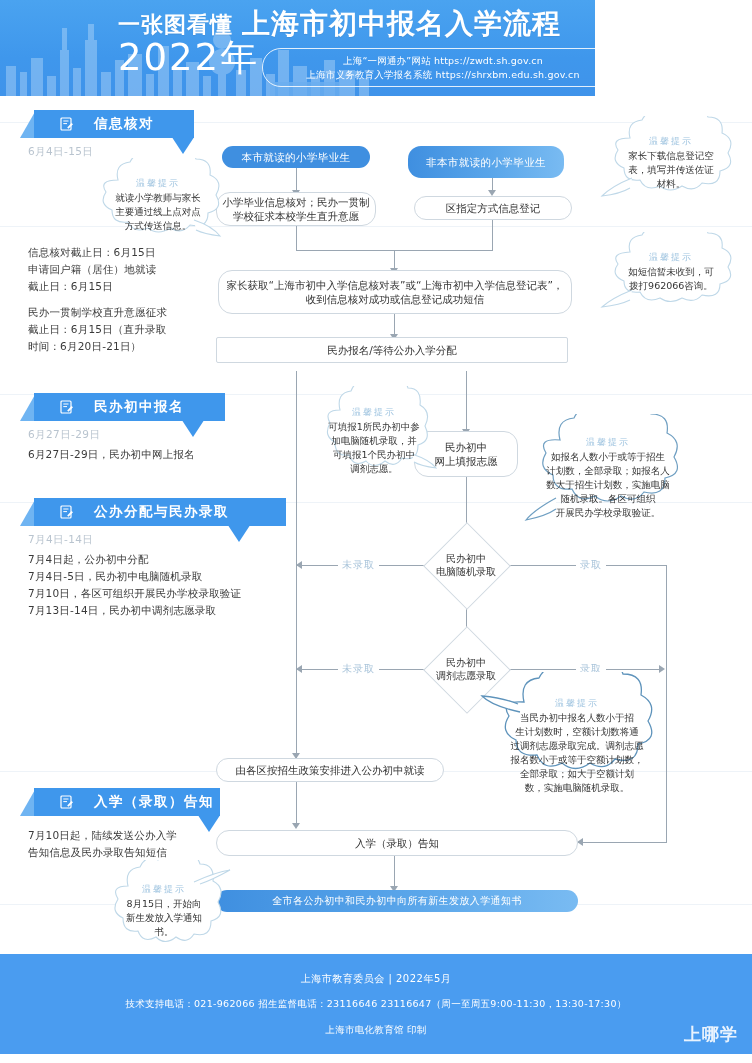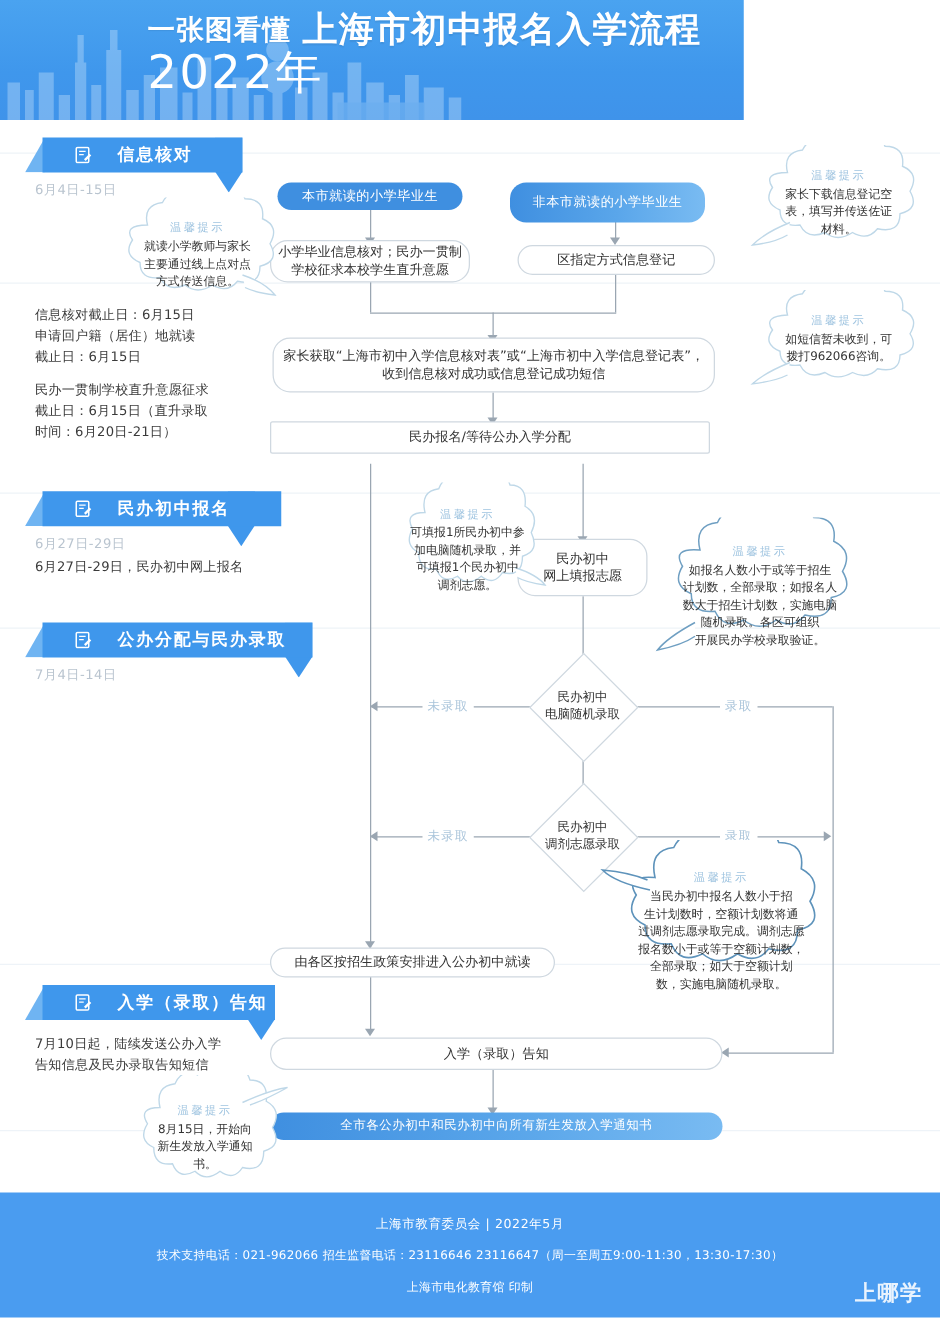--- a/index.html
+++ b/index.html
@@ -199,20 +199,24 @@
     </svg>
 
     <div class="title-wrap">
       <div class="t-row1">
         <div class="t-small">一张图看懂</div>
         <div class="t-big">上海市初中报名入学流程</div>
       </div>
       <div class="t-year">2022年</div>
     </div>
 
+    <div class="urlbox">
+      <span>上海“一网通办”网站 https://zwdt.sh.gov.cn</span>
+      <span>上海市义务教育入学报名系统 https://shrxbm.edu.sh.gov.cn</span>
+    </div>
   </div>
 
   <div class="canvas">
 
     <div class="sep" style="top:26px;"></div>
     <div class="sep" style="top:130px;"></div>
     <div class="sep" style="top:298px;"></div>
     <div class="sep" style="top:406px;"></div>
     <div class="sep" style="top:675px;"></div>
     <div class="sep" style="top:808px;"></div>
@@ -250,31 +254,35 @@
         </svg>
         <span class="lbl">民办初中报名</span>
       </div>
     </div>
     <div class="daterange" style="left:28px;top:332px;">6月27日-29日</div>
     <div class="ltext" style="left:28px;top:350px;width:230px;white-space:pre-line;">6月27日-29日，民办初中网上报名</div>
 
     <div class="ribbon" style="left:34px;top:402px;width:216px;">
       <div class="lead"></div>
       <div class="tail" style="left:194px;"></div>
-      <div class="body" style="width:216px;">
+      <div class="body" style="width:252px;">
         <svg width="14" height="14" viewBox="0 0 14 14">
           <rect x="1" y="1" width="10" height="12" rx="1" fill="none" stroke="#ffffff" stroke-width="1.2"></rect>
           <line x1="3.3" y1="4" x2="8.5" y2="4" stroke="#fff" stroke-width="1"></line>
           <line x1="3.3" y1="6.6" x2="7" y2="6.6" stroke="#fff" stroke-width="1"></line>
           <path d="M8.5 11.8 L13 7.3 L11.6 6 L7.2 10.4 Z" fill="#ffffff"></path>
         </svg>
         <span class="lbl">公办分配与民办录取</span>
       </div>
     </div>
     <div class="daterange" style="left:28px;top:437px;">7月4日-14日</div>
+    <div class="ltext" style="left:28px;top:455px;width:260px;white-space:pre-line;">7月4日起，公办初中分配
+7月4日-5日，民办初中电脑随机录取
+7月10日，各区可组织开展民办学校录取验证
+7月13日-14日，民办初中调剂志愿录取</div>
 
     <div class="ribbon" style="left:34px;top:692px;width:186px;">
       <div class="lead"></div>
       <div class="tail" style="left:164px;"></div>
       <div class="body" style="width:186px;">
         <svg width="14" height="14" viewBox="0 0 14 14">
           <rect x="1" y="1" width="10" height="12" rx="1" fill="none" stroke="#ffffff" stroke-width="1.2"></rect>
           <line x1="3.3" y1="4" x2="8.5" y2="4" stroke="#fff" stroke-width="1"></line>
           <line x1="3.3" y1="6.6" x2="7" y2="6.6" stroke="#fff" stroke-width="1"></line>
           <path d="M8.5 11.8 L13 7.3 L11.6 6 L7.2 10.4 Z" fill="#ffffff"></path>

